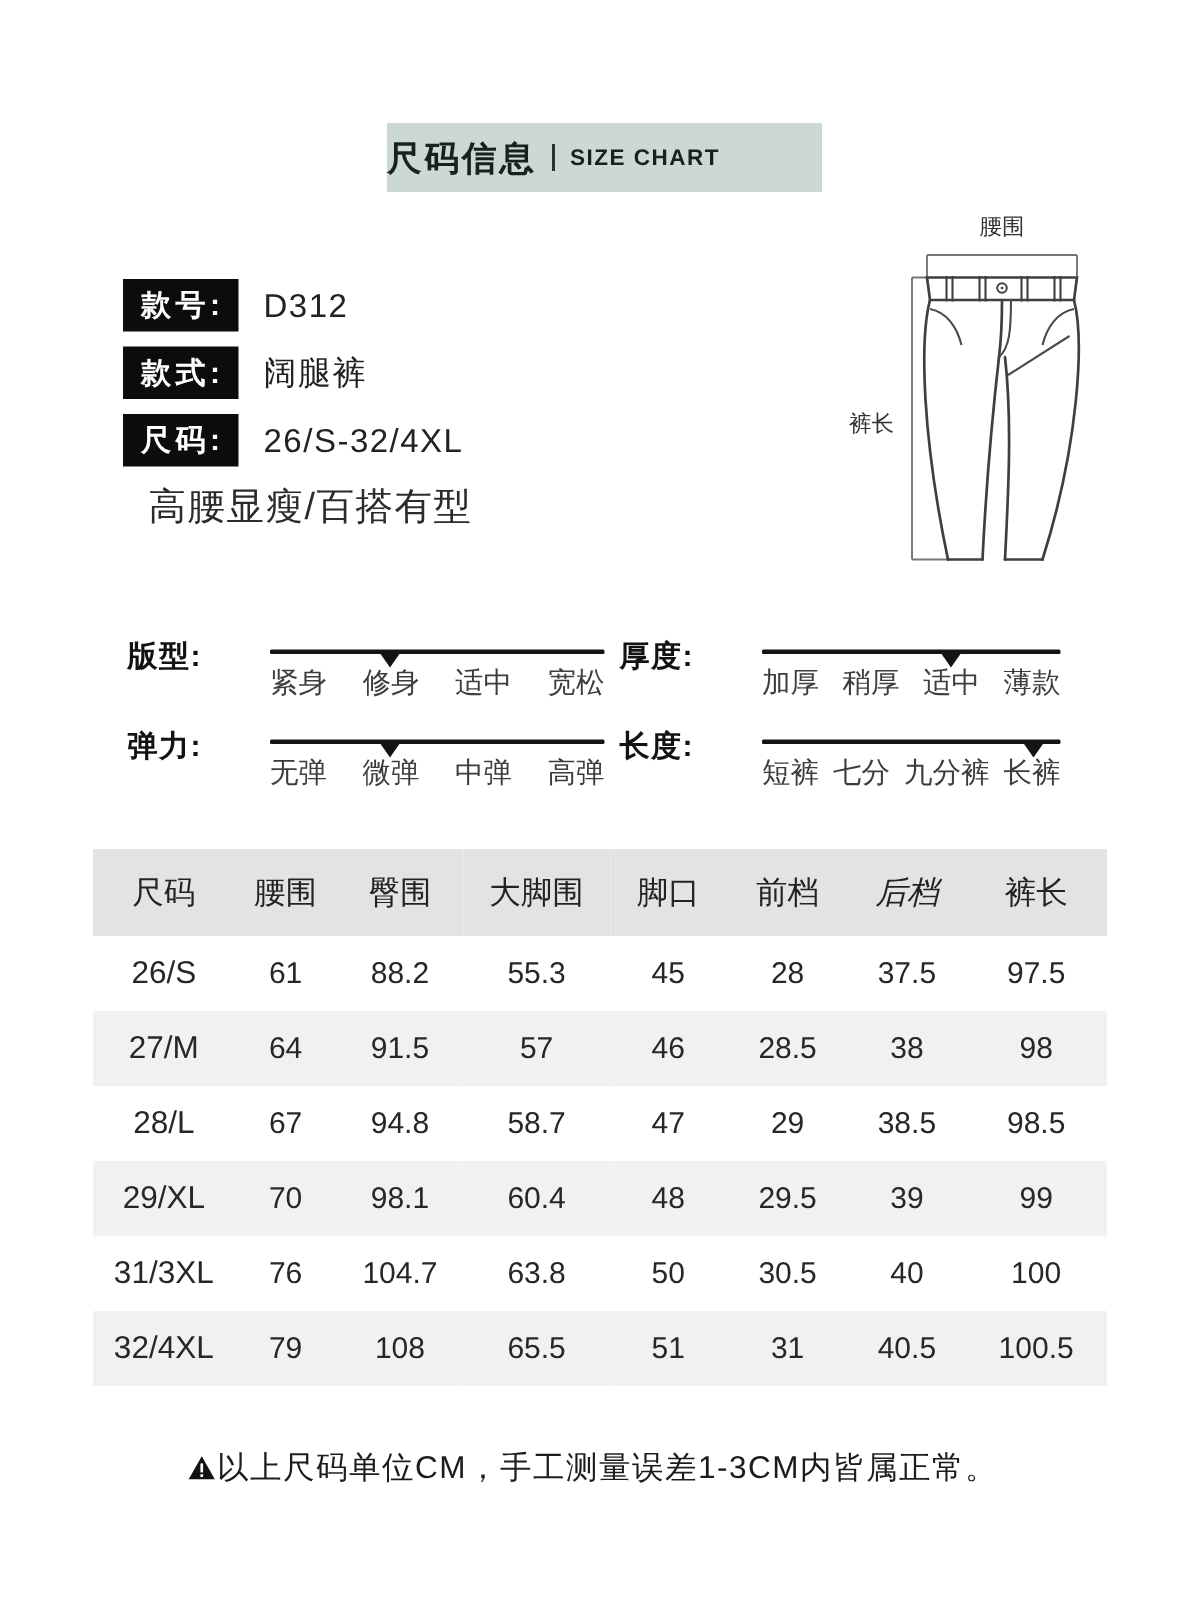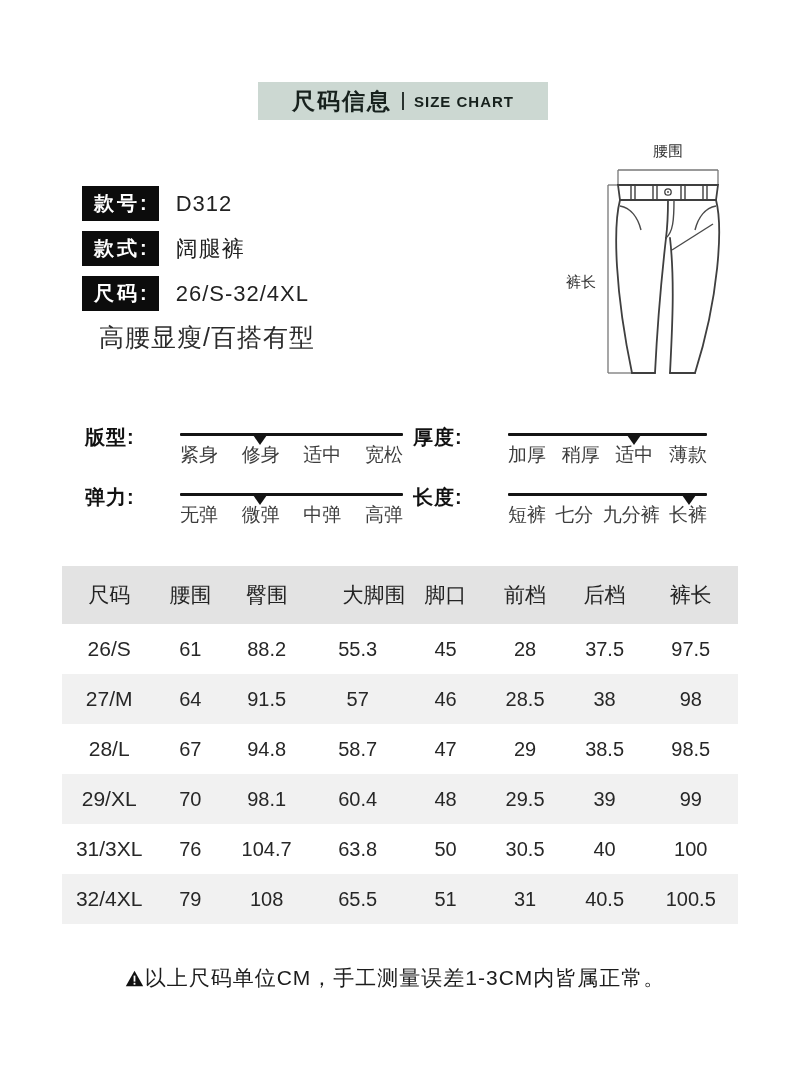--- a/index.html
+++ b/index.html
@@ -3,22 +3,22 @@
 <meta charset="utf-8">
 <style>
   html,body { margin:0; padding:0; background:#ffffff; }
   .page {
     position:relative; width:790px; height:1068px; background:#fff;
     font-family:"Liberation Sans","DejaVu Sans",sans-serif; color:#1f1f1f; overflow:hidden;
   }
 
   
   .banner {
-    position:absolute; left:258px; top:82px; width:290px; height:38px;
-    display:flex; align-items:center; justify-content:center; gap:10px;
+    position:absolute; left:258px; top:82px; width:290px; height:46px;
+    display:flex; align-items:center; gap:10px;
   }
   .banner-cn { font-size:23px; font-weight:700; letter-spacing:2px; color:#17211d; }
   .banner-sep { width:2px; height:18px; background:#2a332f; }
   .banner-en { font-size:15px; font-weight:700; letter-spacing:1px; color:#17211d; }
 
   
   .product { position:absolute; left:82px; top:186px; }
   .pfield { display:flex; align-items:center; margin-bottom:10px; }
   .plabel {
     background:#0c0c0c; color:#fff; font-weight:700; font-size:20px;
@@ -199,24 +199,24 @@
         </div>
       </div>
     </div>
 
   <table class="size-table">
     <thead>
         <tr id="table-head-row">
           <th style="width: 14%;">尺码</th>
           <th style="width: 10%;">腰围</th>
           <th style="width: 12.5%;">臀围</th>
-          <th style="width: 14.5%; text-align: right;">大脚围</th>
+          <th style="width: 14.5%;">大脚围</th>
           <th style="width: 11.5%;">脚口</th>
           <th style="width: 12%;">前档</th>
-          <th style="width: 11.5%;">后档</th>
+          <th style="width: 11.5%; font-style: italic;">后档</th>
           <th style="width: 14%;">裤长</th>
         </tr>
       </thead>
     <tbody id="table-body">
         <tr>
           <td>26/S</td>
           <td>61</td>
           <td>88.2</td>
           <td>55.3</td>
           <td>45</td>

